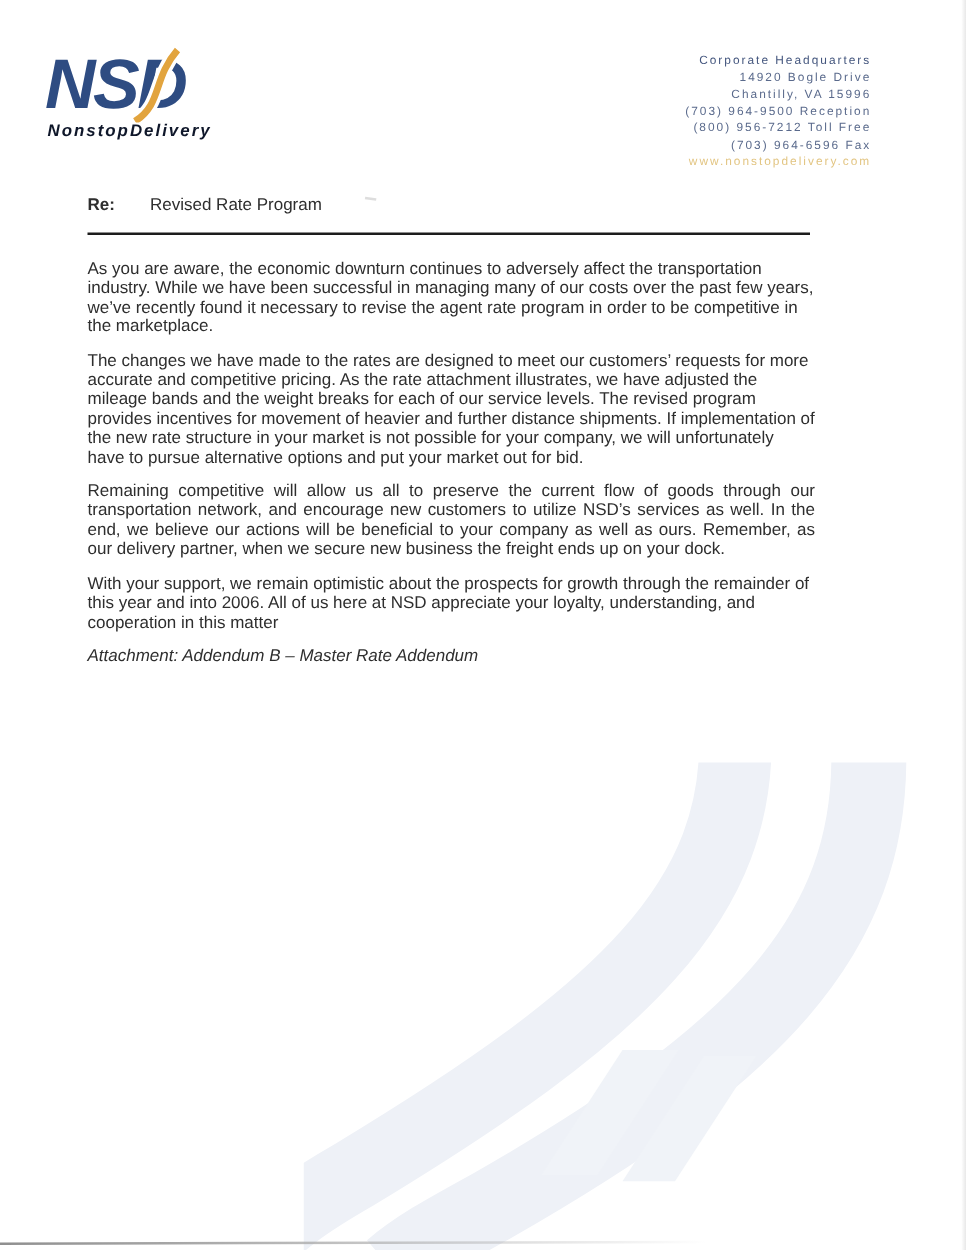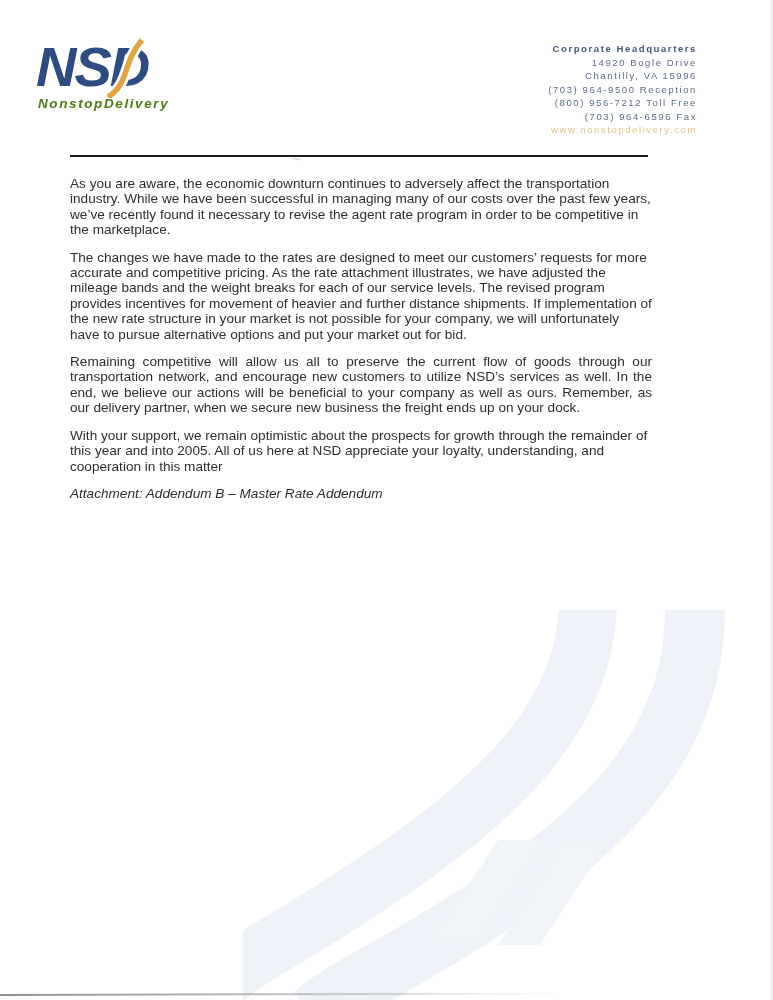--- a/index.html
+++ b/index.html
@@ -32,34 +32,34 @@
     left: 36px;
     width: 160px;
   }
   .logo-tagline {
     margin-top: -6px;
     margin-left: 2px;
     font-size: 13.5px;
     font-weight: bold;
     font-style: italic;
     letter-spacing: 1.6px;
-    color: #4d7c0f;
+    color: #0f172a;
   }
   .contact-block {
     position: absolute;
     top: 42px;
     right: 76px;
     text-align: right;
     font-size: 9.5px;
     letter-spacing: 1.6px;
     line-height: 13.5px;
     color: #5a6a8c;
   }
   .contact-block .hq {
-    font-weight: bold;
+    font-weight: normal;
     color: #44567e;
   }
   .contact-block .phones { margin-top: 0; }
   .contact-block .site {
     color: #ddba6b;
     opacity: 0.85;
   }
   
   .letter {
     position: absolute;
@@ -148,27 +148,30 @@
       <div>(703) 964-9500 Reception</div>
       <div>(800) 956-7212 Toll Free</div>
       <div>(703) 964-6596 Fax</div>
       <div class="site">www.nonstopdelivery.com</div>
     </div>
   </div>
 
   <div class="letter">
 
 
+    <div class="re-row">
+      <span class="meta-label">Re:</span><span>Revised Rate Program</span>
+    </div>
 
     <div class="rule"></div>
 
     <p class="first">As you are aware, the economic downturn continues to adversely affect the transportation industry.  While we have been successful in managing many of our costs over the past few years, we’ve recently found it necessary to revise the agent rate program in order to be competitive in the marketplace.</p>
     <p>The changes we have made to the rates are designed to meet our customers’ requests for more accurate and competitive pricing.  As the rate attachment illustrates, we have adjusted the mileage bands and the weight breaks for each of our service levels.  The revised program provides incentives for movement of heavier and further distance shipments.  If implementation of the new rate structure in your market is not possible for your company, we will unfortunately have to pursue alternative options and put your market out for bid.</p>
     <p class="justified">Remaining competitive will allow us all to preserve the current flow of goods through our transportation network, and encourage new customers to utilize NSD’s services as well.  In the end, we believe our actions will be beneficial to your company as well as ours.  Remember, as our delivery partner, when we secure new business the freight ends up on your dock.</p>
-    <p>With your support, we remain optimistic about the prospects for growth through the remainder of this year and into 2005. All of us here at NSD appreciate your loyalty, understanding, and cooperation in this matter</p>
+    <p>With your support, we remain optimistic about the prospects for growth through the remainder of this year and into 2006. All of us here at NSD appreciate your loyalty, understanding, and cooperation in this matter</p>
 
     <p class="attachment">Attachment: Addendum B – Master Rate Addendum</p>
   </div>
 
   <div class="scan-dash"></div>
   <div class="bottom-edge"></div>
   <div class="right-edge"></div>
 </div>
 
 </body></html>

